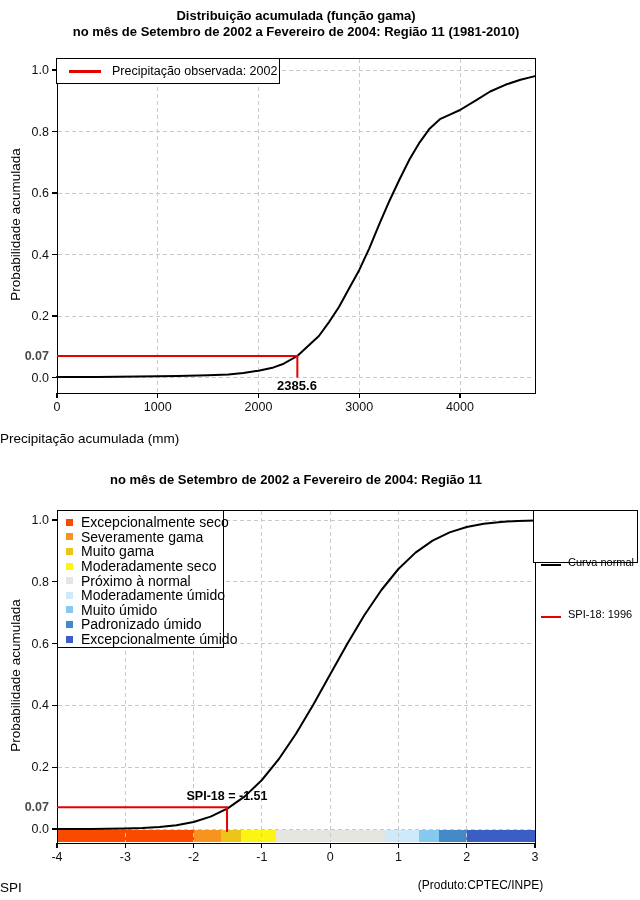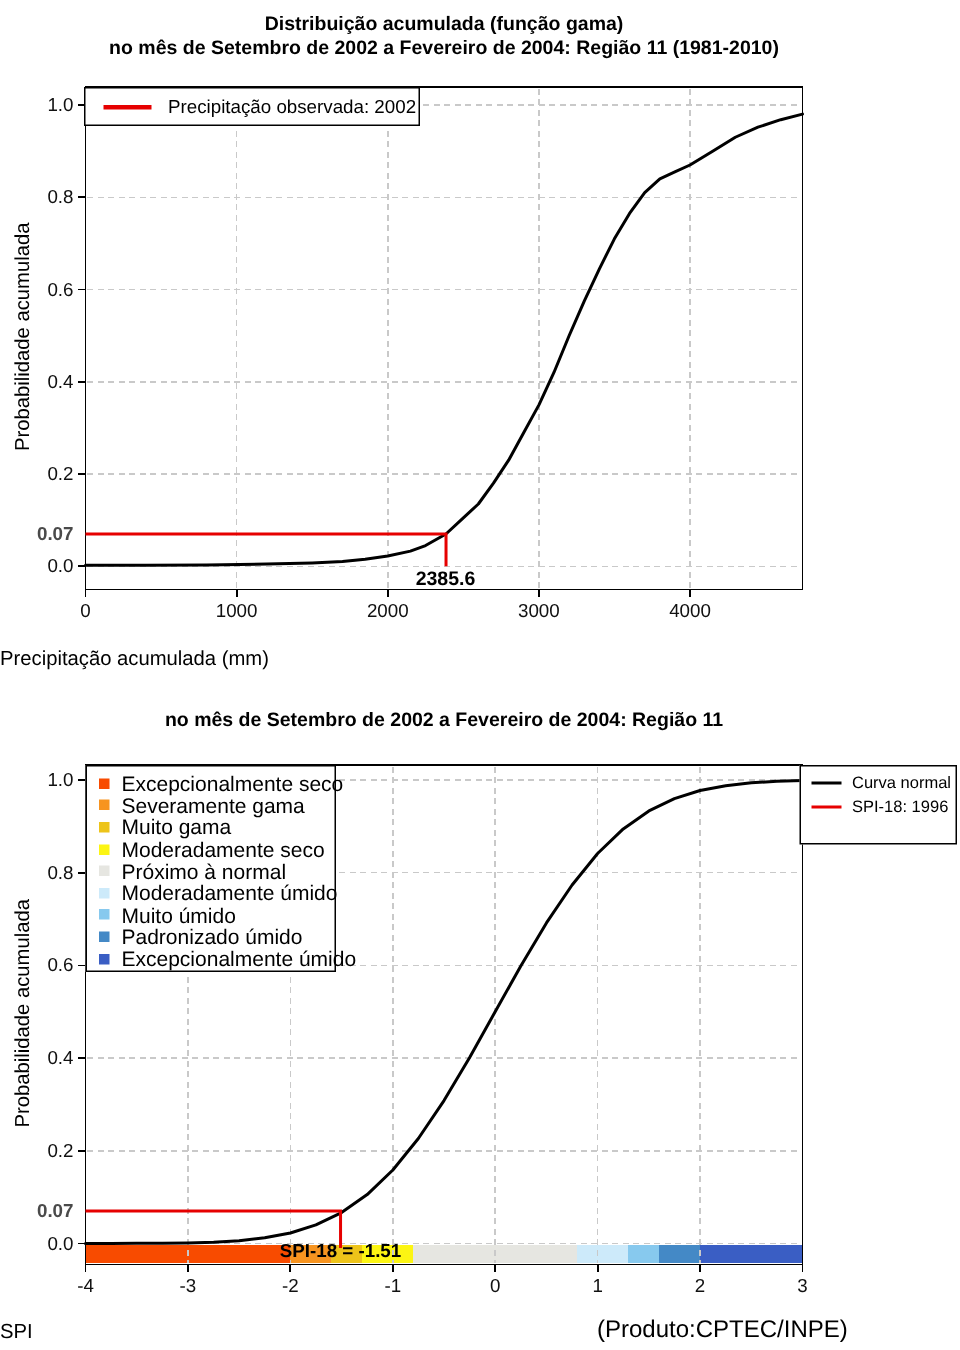--- a/index.html
+++ b/index.html
@@ -3,30 +3,30 @@
 <meta charset="utf-8">
 <style>
   html,body{margin:0;padding:0;background:#fff;}
   .page{position:relative;width:640px;height:900px;background:#ffffff;
         font-family:"Liberation Sans",sans-serif;color:#000;overflow:hidden;}
   #charts-canvas{position:absolute;left:0;top:0;z-index:1;}
   .txt{position:absolute;z-index:2;}
   .title{left:0;width:592px;text-align:center;font-weight:bold;font-size:13px;line-height:15px;}
   .xlabel{left:0;width:592px;font-size:13.5px;}
   .ylabel{width:200px;text-align:center;font-size:13.5px;transform:rotate(-90deg);}
-  .credit{font-size:16px;text-align:center;}
+  .credit{font-size:12px;text-align:center;}
   .ann{font-weight:bold;text-align:center;}
   .legend-box{position:absolute;border:1px solid #000;background:#fff;box-sizing:border-box;z-index:2;}
   #legend-top{left:56px;top:58px;width:224px;height:26px;display:flex;align-items:center;gap:11px;padding-left:12px;font-size:12.5px;}
   .line-sample{width:32px;height:3px;flex:0 0 auto;}
   #legend-cats{left:57px;top:510px;width:167px;height:138px;padding:4px 0 0 8px;}
   .cat-row{display:flex;align-items:center;gap:8px;height:14.6px;font-size:14px;white-space:nowrap;}
   .swatch{width:7px;height:7px;flex:0 0 auto;}
   #legend-right{left:533px;top:510px;width:105px;height:53px;padding:5px 0 0 7px;font-size:11px;line-height:12px;}
-  .lr-row{display:flex;gap:7px;align-items:flex-start;margin-bottom:4px;}
+  .lr-row{display:flex;gap:7px;align-items:center;margin-bottom:4px;margin-top:40px;}
   .lr-line{width:20px;height:2px;margin-top:5px;flex:0 0 auto;}
   .lr-label{width:70px;}
 </style>
 </head>
 <body>
 
 <div class="page">
 
   <svg id="charts-canvas" width="640" height="900">
       <g>
@@ -135,21 +135,21 @@
 
   <div class="legend-box" id="legend-top">
     <span class="line-sample" style="background: rgb(230, 0, 0);"></span>
     <span>Precipitação observada: 2002</span>
   </div>
 
   <div class="txt title" style="top:472px">no mês de Setembro de 2002 a Fevereiro de 2004: Região 11</div>
   <div class="txt ylabel" style="left:-85px;top:668px">Probabilidade acumulada</div>
   <div class="txt xlabel" style="top:880px">SPI</div>
   <div class="txt credit" style="left:398px;top:878px;width:165px">(Produto:CPTEC/INPE)</div>
-  <div class="txt ann" style="left:177px;top:827px;width:100px;font-size:12.5px;line-height:14px;z-index:3">SPI-18 = -1.51</div>
+  <div class="txt ann" style="left:177px;top:789px;width:100px;font-size:12.5px;line-height:14px;z-index:3">SPI-18 = -1.51</div>
 
   <div class="legend-box" id="legend-cats">
     <div class="cat-row">
         <span class="swatch" style="background: rgb(248, 75, 0);"></span>
         <span>Excepcionalmente seco</span>
       </div>
     <div class="cat-row">
         <span class="swatch" style="background: rgb(247, 148, 32);"></span>
         <span>Severamente gama</span>
       </div>

